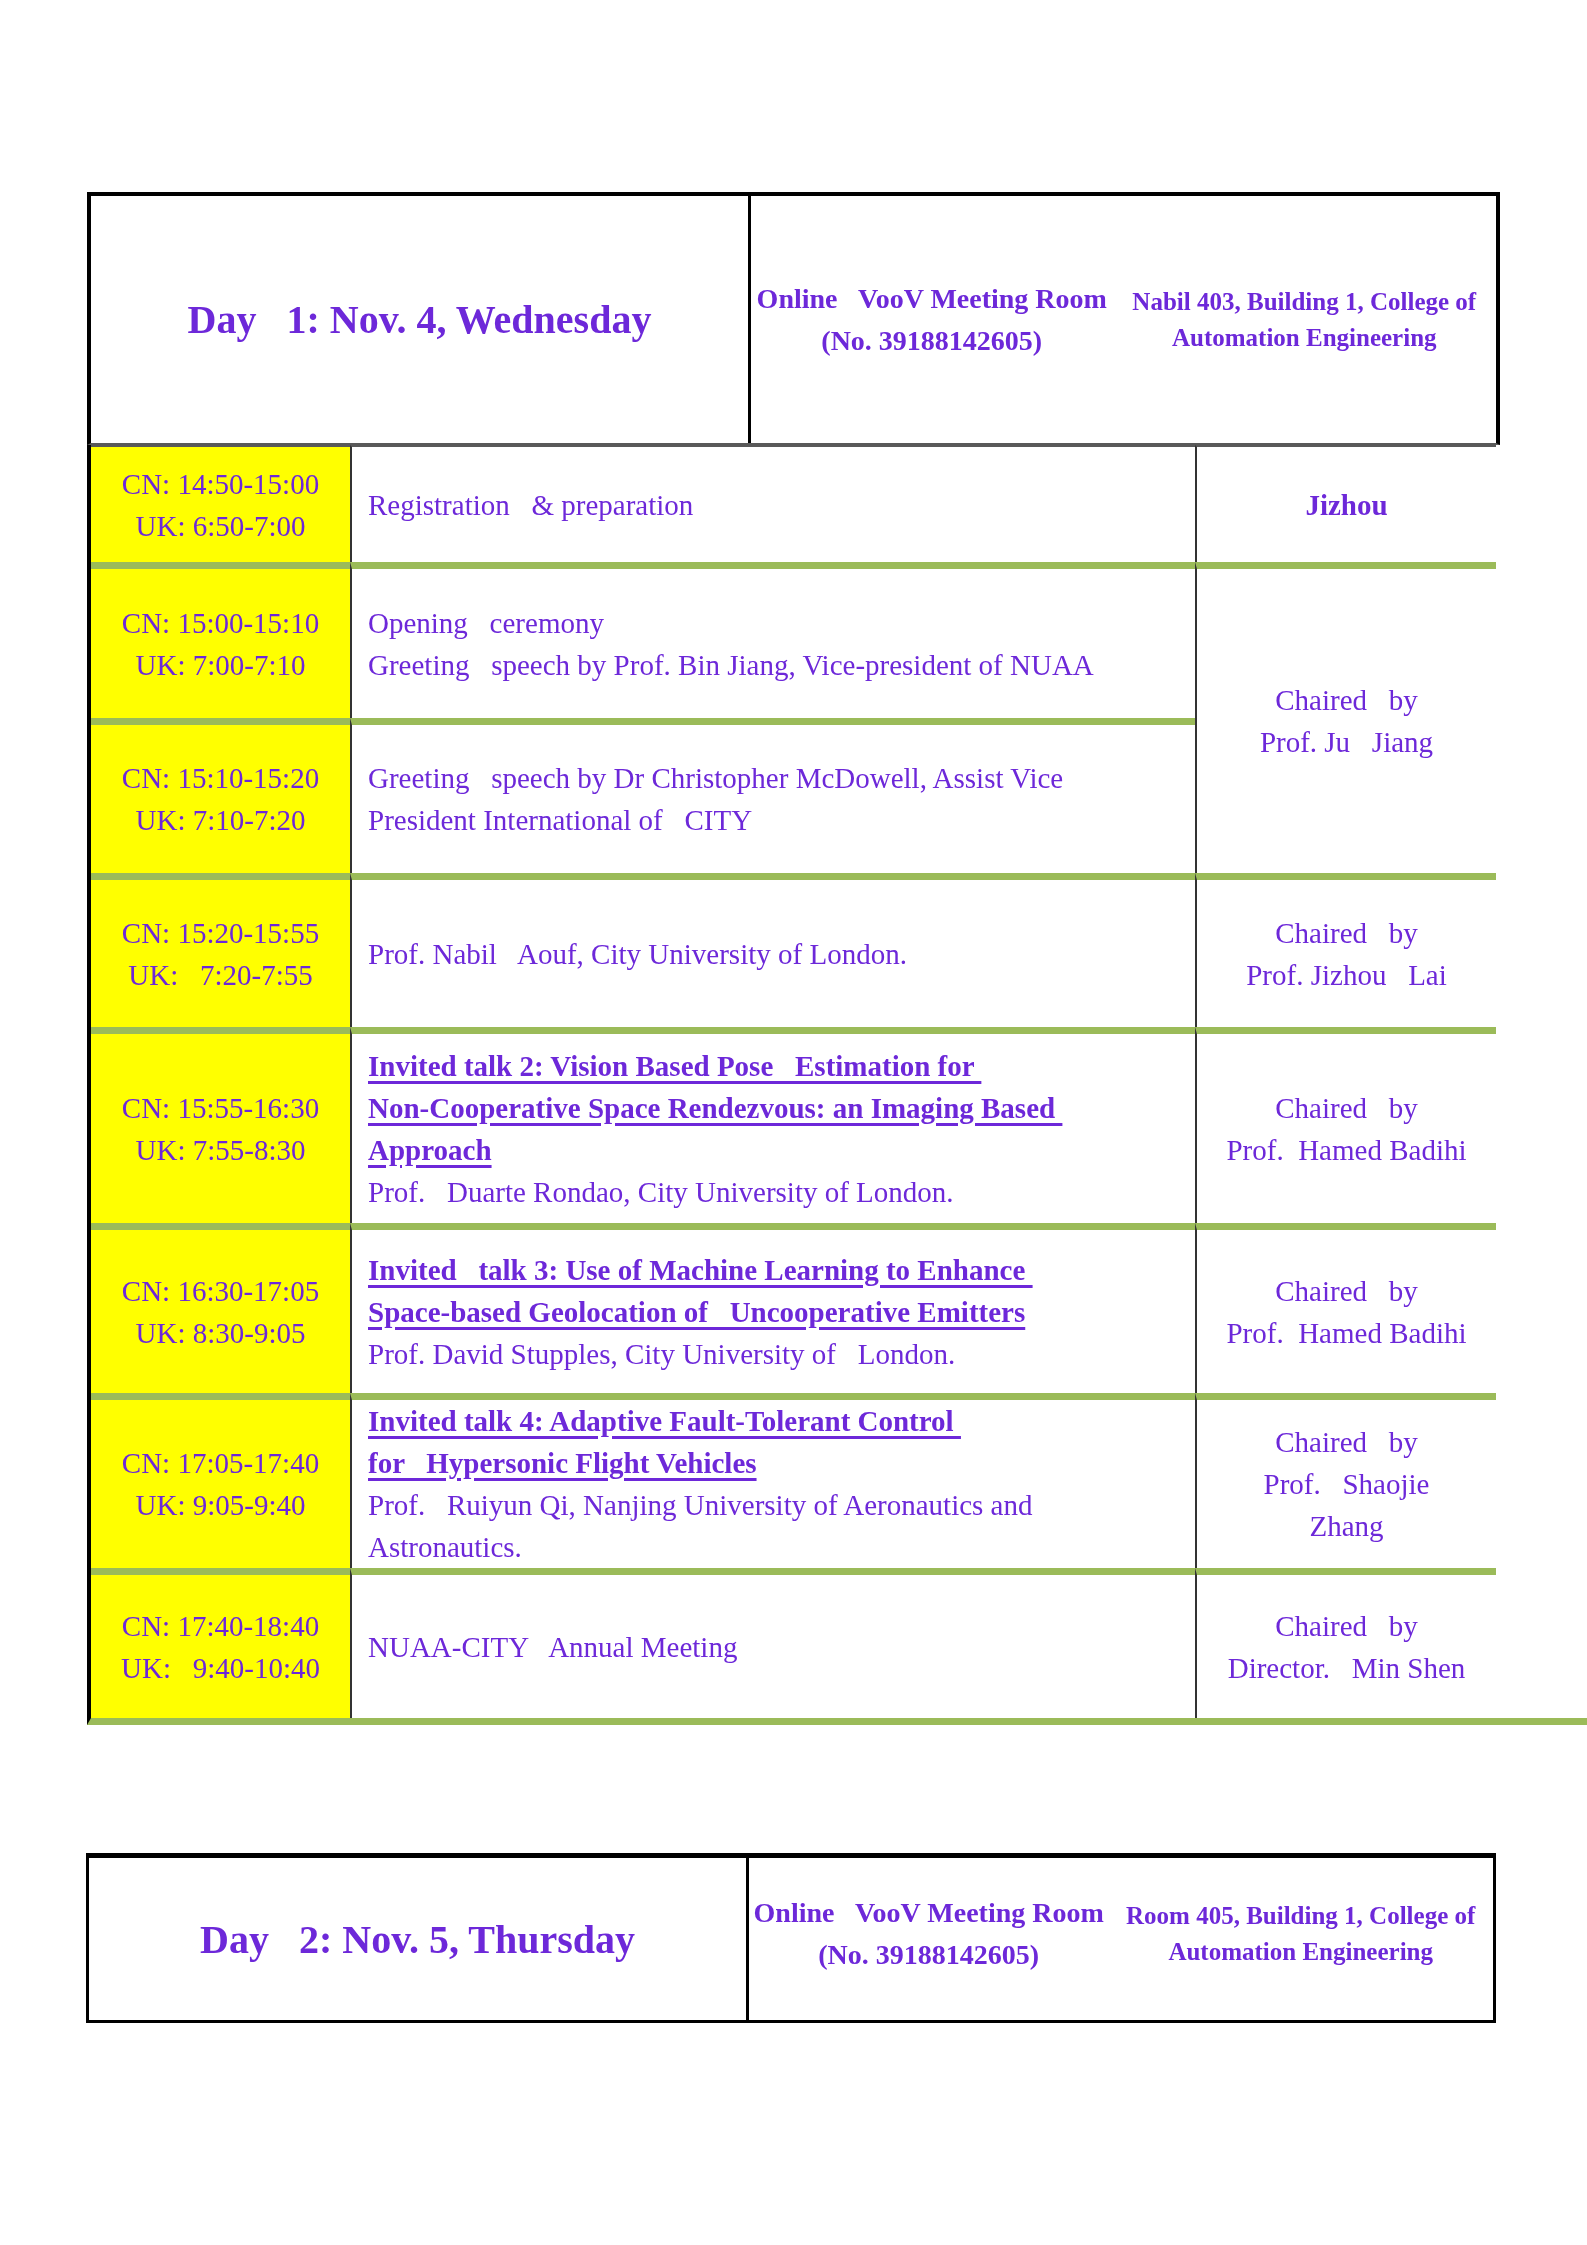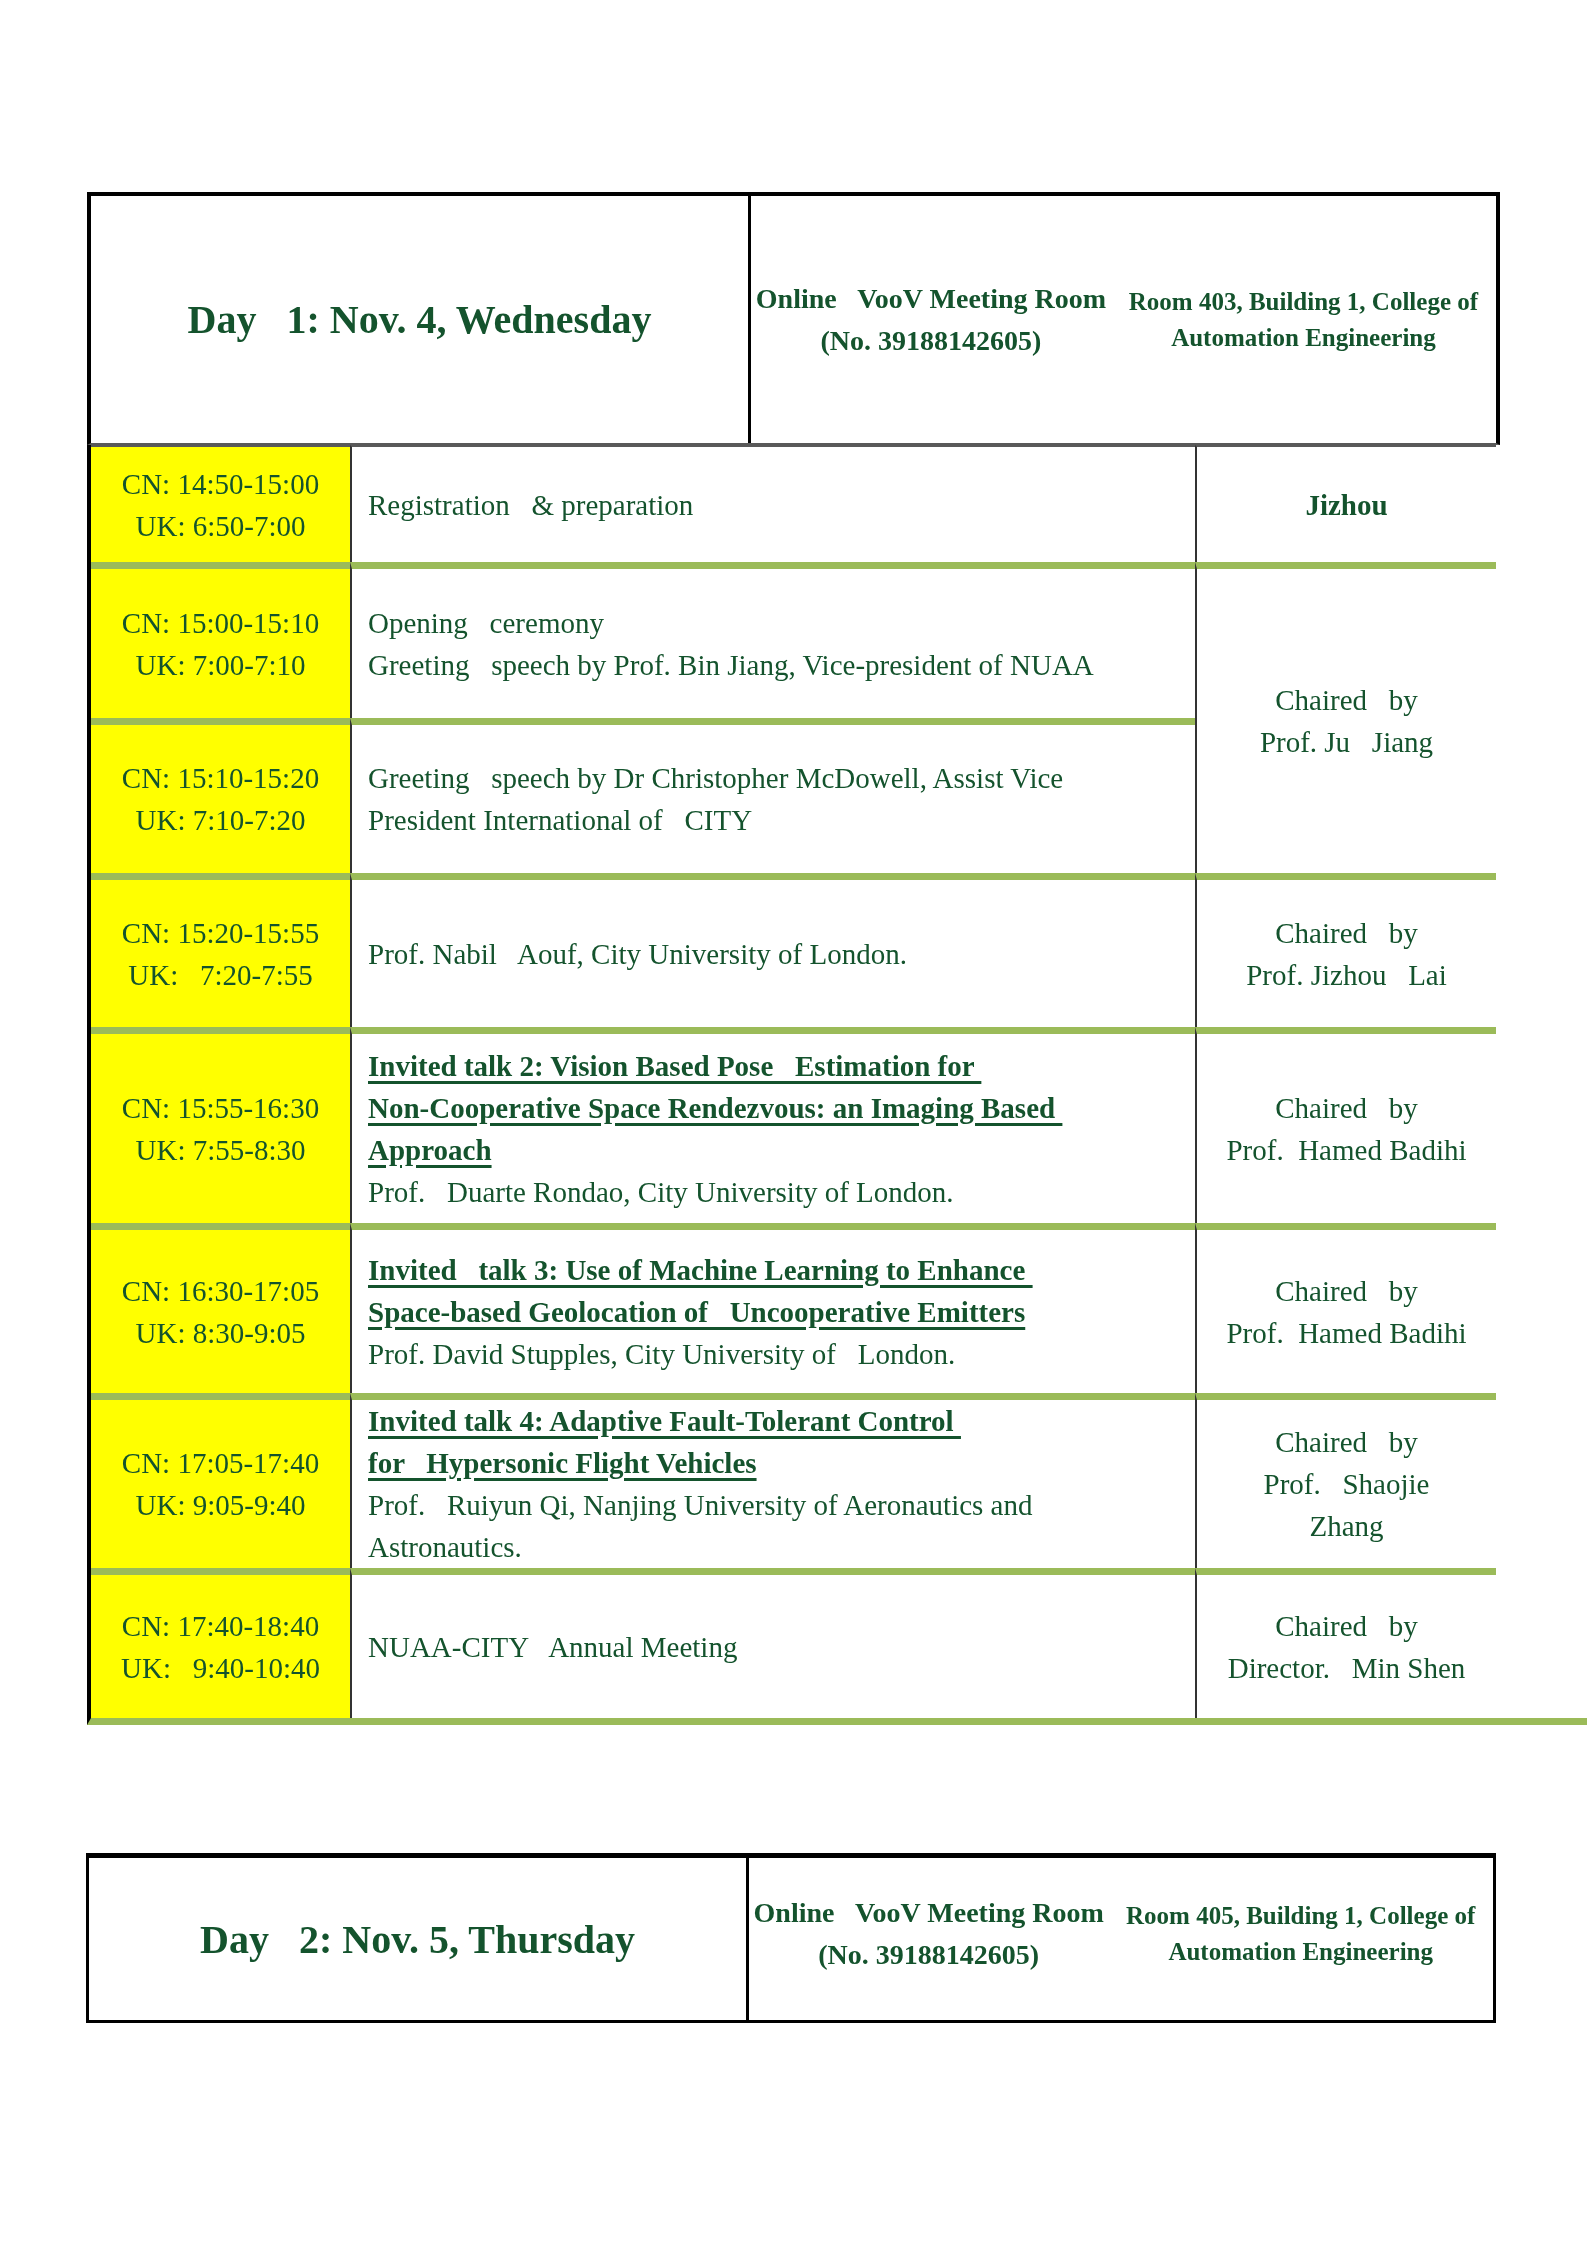--- a/index.html
+++ b/index.html
@@ -1,18 +1,18 @@
 <!DOCTYPE html>
 <html><head>
 <meta charset="utf-8">
 <style>
   html,body{margin:0;padding:0;background:#ffffff;}
   .page{
     position:relative;width:1587px;height:2245px;background:#ffffff;
-    font-family:"Liberation Serif","DejaVu Serif",serif;color:#14532d;
+    font-family:"Liberation Serif","DejaVu Serif",serif;color:#6d28d9;
   }
   
   .hdr{position:absolute;display:flex;box-sizing:border-box;border:4px solid #000;background:#fff;}
   .hdr1{left:87px;top:192px;width:1413px;height:253px;border-bottom:2px solid #595959;}
   .hdr2{left:86px;top:1853px;width:1410px;height:170px;border-width:5px 3px 3px 3px;}
   .hdr .left{width:660px;display:flex;align-items:center;justify-content:center;
     box-sizing:border-box;border-right:3px solid #000;text-align:center;}
   .hdr .right{flex:1;display:flex;flex-direction:row;align-items:center;justify-content:center;text-align:center;}
   .hdr2 .right{justify-content:flex-end;padding-bottom:10px;}
   .day-title{font-weight:bold;font-size:40px;white-space:pre-wrap;}
@@ -46,21 +46,21 @@
 <body>
 
 <div class="page">
 
   <div class="hdr hdr1">
     <div class="left">
       <div class="day-title">Day   1: Nov. 4, Wednesday</div>
     </div>
     <div class="right">
       <div class="venue1">Online   VooV Meeting Room (No. 39188142605)</div>
-      <div class="venue2">Room 403, Building 1, College of Automation Engineering</div>
+      <div class="venue2">Nabil 403, Building 1, College of Automation Engineering</div>
     </div>
   </div>
 
   <div class="tbl">
 
     <div class="cell time bt-thin">CN: 14:50-15:00
 UK: 6:50-7:00</div>
     <div class="cell sess bt-thin">Registration   &amp; preparation</div>
     <div class="cell chair bold bt-thin">Jizhou</div>
 

